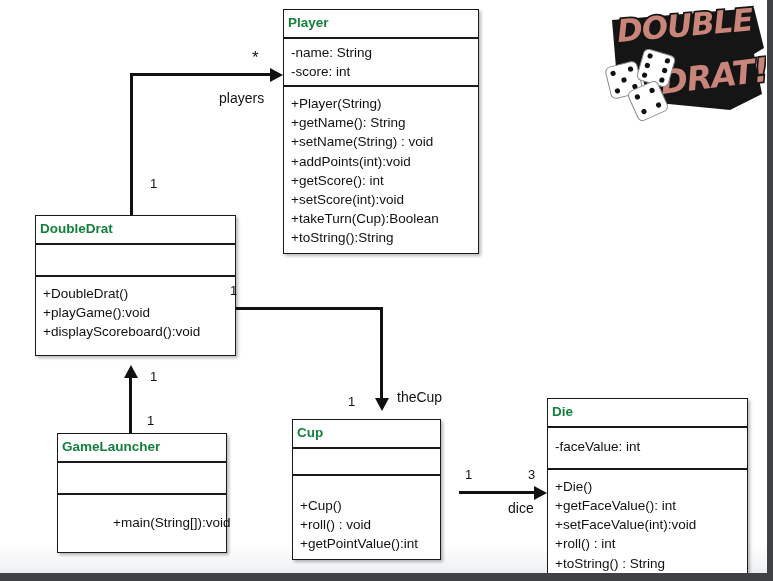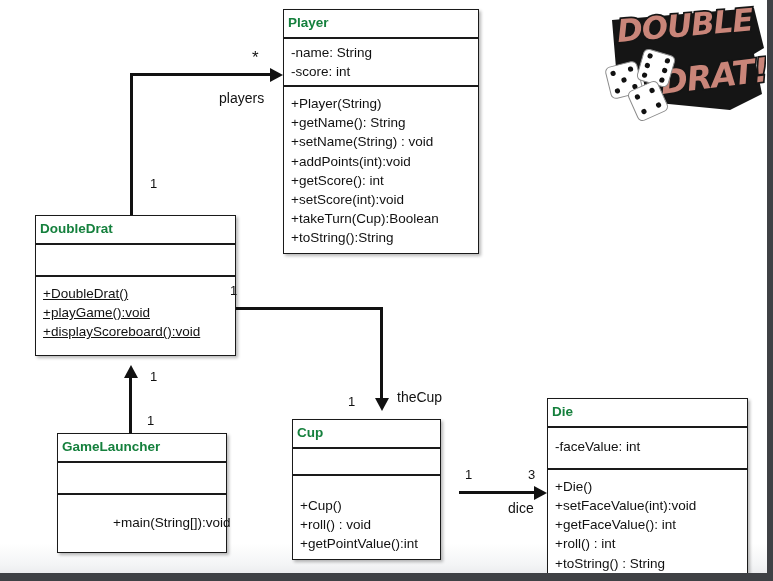--- a/index.html
+++ b/index.html
@@ -163,21 +163,21 @@
       <div>+getScore(): int</div>
       <div>+setScore(int):void</div>
       <div>+takeTurn(Cup):Boolean</div>
       <div>+toString():String</div>
     </div>
   </div>
 
   <div class="uml-class" style="left:35px; top:215px; width:201px;">
     <div class="uml-name">DoubleDrat</div>
     <div class="uml-attrs" style="height:22px;"></div>
-    <div class="uml-ops" style="padding-bottom:14px;text-decoration:underline;">
+    <div class="uml-ops" style="padding-bottom:14px;">
       <div>+DoubleDrat()</div>
       <div>+playGame():void</div>
       <div>+displayScoreboard():void</div>
     </div>
   </div>
 
   <div class="uml-class" style="left:57px; top:433px; width:170px;">
     <div class="uml-name">GameLauncher</div>
     <div class="uml-attrs" style="height:22px;"></div>
     <div class="uml-ops" style="padding-top:18px; padding-bottom:20px;margin-left:48px;">
@@ -195,22 +195,22 @@
     </div>
   </div>
 
   <div class="uml-class" style="left:547px; top:398px; width:201px;">
     <div class="uml-name">Die</div>
     <div class="uml-attrs" style="padding-top:9px; padding-bottom:12px;">
       <div>-faceValue: int</div>
     </div>
     <div class="uml-ops">
       <div>+Die()</div>
+      <div>+getFaceValue(): int</div>
       <div>+setFaceValue(int):void</div>
-      <div>+getFaceValue(): int</div>
       <div>+roll() : int</div>
       <div>+toString() : String</div>
     </div>
   </div>
 
   <div id="logo">
     <svg width="162" height="122" viewBox="0 0 162 122" xmlns="http://www.w3.org/2000/svg">
       <defs>
         <g id="pip-set-5">
           <circle cx="-9" cy="-9" r="2.6"></circle>

